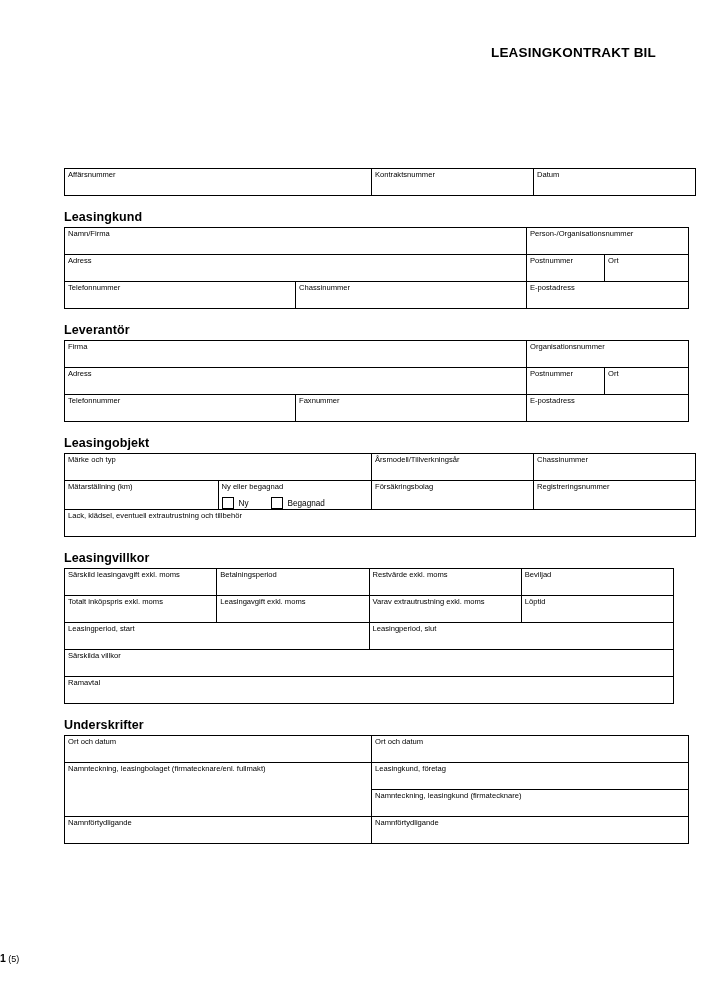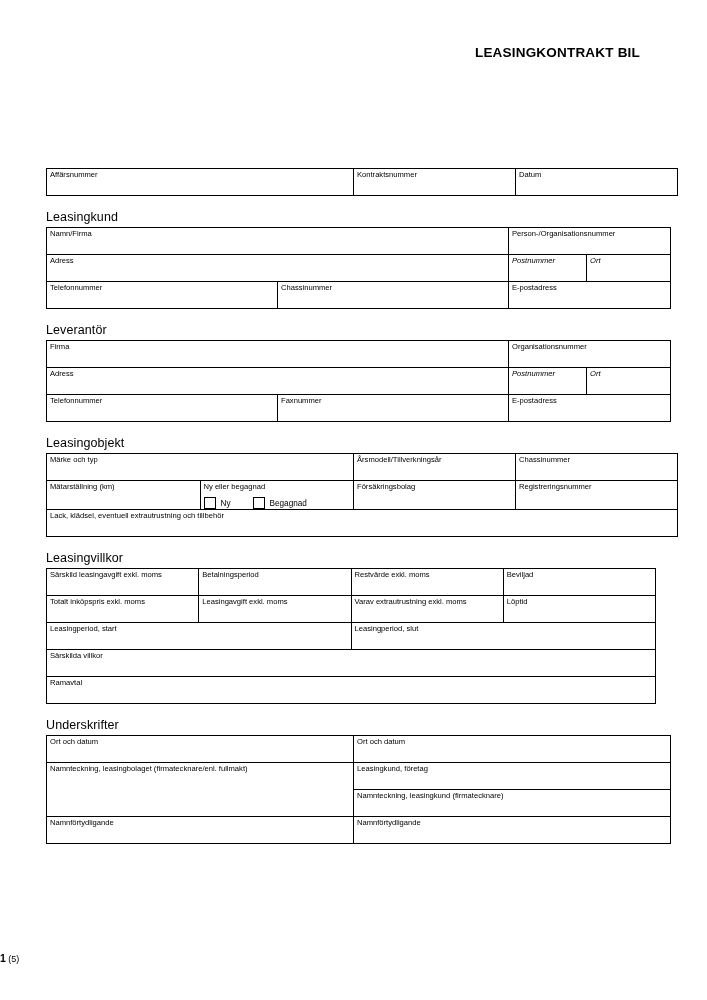--- a/index.html
+++ b/index.html
@@ -16,36 +16,36 @@
   }
   .page {
     position: relative;
     width: 707px;
     height: 1000px;
     box-sizing: border-box;
   }
   .doc-title {
     position: absolute;
     top: 45px;
-    left: 0;
+    left: 16px;
     width: 640px;
     text-align: right;
     font-size: 13.5px;
     font-weight: bold;
     letter-spacing: 0.2px;
   }
   .content {
     position: absolute;
-    left: 46px;
+    left: 64px;
     top: 168px;
     width: 610px;
   }
   .section-heading {
     font-size: 12.5px;
-    font-weight: normal;
+    font-weight: bold;
     margin: 14px 0 3px 0;
     letter-spacing: 0.1px;
   }
   table.form {
     border-collapse: collapse;
     width: 610px;
     table-layout: fixed;
   }
   table.form td {
     border: 1px solid #000000;
@@ -58,21 +58,20 @@
     white-space: nowrap;
   }
   td.tall { height: 30px; margin-left: 48px; }
   td.xtall { height: 44px; }
   td.box-big { height: 66px; }
   td.box-huge { height: 78px; }
   .lbl { display: block; }
   
   .split {
     padding: 0 !important;
-    font-style: italic;
   }
   .split-inner {
     display: flex;
     height: 100%;
   }
   .split-inner > div {
     padding: 2px 3px 0 3px;
     font-size: 7.6px;
     line-height: 1.1;
   }

